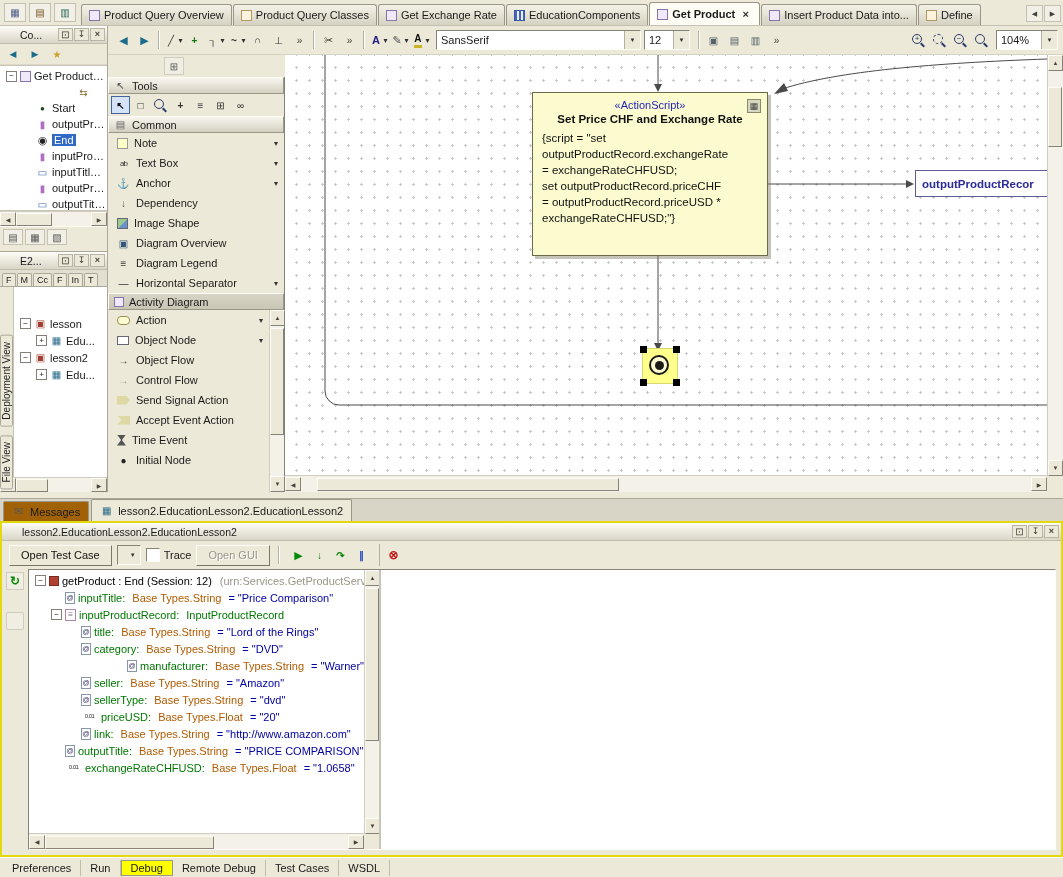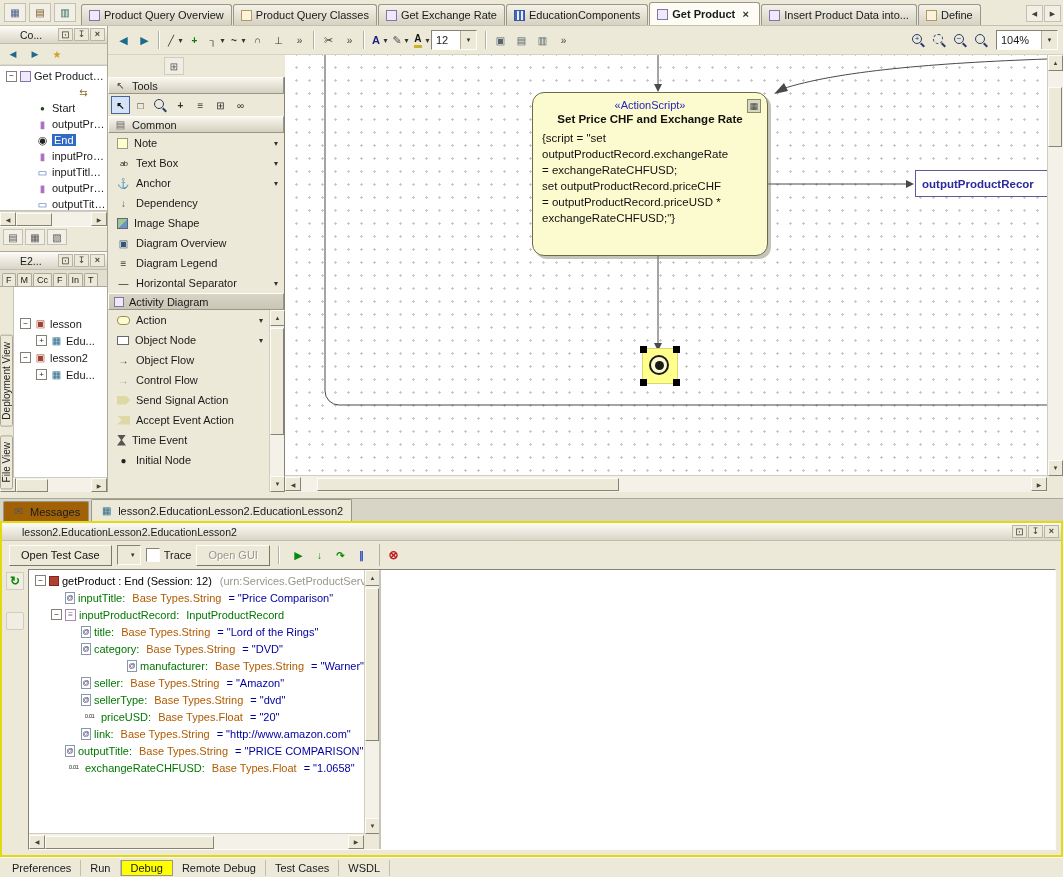--- a/index.html
+++ b/index.html
@@ -123,21 +123,21 @@
 
   
   #canvas{position:absolute;left:285px;top:55px;width:778px;height:437px;background:#fff}
   .canvas-inner{position:absolute;left:0;top:0;right:16px;bottom:16px;overflow:hidden;background-color:#fff;
     background-image:radial-gradient(circle,#c9c9c9 1px,transparent 1.3px);background-size:13px 13px;background-position:5px 6px}
   .canvas-inner svg{position:absolute;left:0;top:0}
   .edge{stroke:#4a4a4a;stroke-width:1;fill:none}
   .ah{fill:#4a4a4a}
   .frame{stroke:#4a4a4a;fill:none}
   .note{position:absolute;left:247px;top:37px;width:236px;height:164px;background:#fbfbcf;
-        border:1px solid #6b6b4a;border-radius:12px;box-shadow:3px 3px 0 rgba(125,125,104,.45);
+        border:1px solid #6b6b4a;border-radius:0;box-shadow:3px 3px 0 rgba(125,125,104,.45);
         padding:6px 9px;box-sizing:border-box}
   .stereo{text-align:center;color:#2424c0;font-size:11px}
   .ntitle{text-align:center;font-weight:bold;font-size:11.5px;margin:2px 0 5px;color:#111}
   .sline{font-size:11.5px;line-height:16px;color:#111;white-space:nowrap}
   .badge{position:absolute;right:6px;top:6px;width:14px;height:14px}
   .objnode{position:absolute;left:630px;top:115px;width:152px;height:27px;background:#fff;
            border:1px solid #5c5c9a;color:#2a2a9a;font-weight:bold;font-size:11.5px;
            display:flex;align-items:center;padding-left:6px;box-sizing:border-box;white-space:nowrap}
   .finalsel{position:absolute;left:357px;top:293px;width:34px;height:34px;background:#ffff8c;border:1px solid #d8d870}
   .handle{position:absolute;width:7px;height:7px;background:#000}
@@ -415,20 +415,24 @@
       </button>
       <button class="tbtn f-dropdown">
         <span class="ico ic-pencil-icon"></span>
         <span class="caret"></span>
       </button>
       <button class="tbtn f-dropdown">
         <span class="ico ic-fill-color-icon"></span>
         <span class="caret"></span>
       </button>
     </span>
+  <div class="combo fontcombo">
+    <span>SansSerif</span>
+    <span class="cdrop"></span>
+  </div>
   <div class="combo sizecombo">
     <span>12</span>
     <span class="cdrop"></span>
   </div>
   <span class="tsep"></span>
   <span class="tbgroup">
 
   <button class="tbtn">
         <span class="ico ic-paste-style-icon"></span>
       </button>

